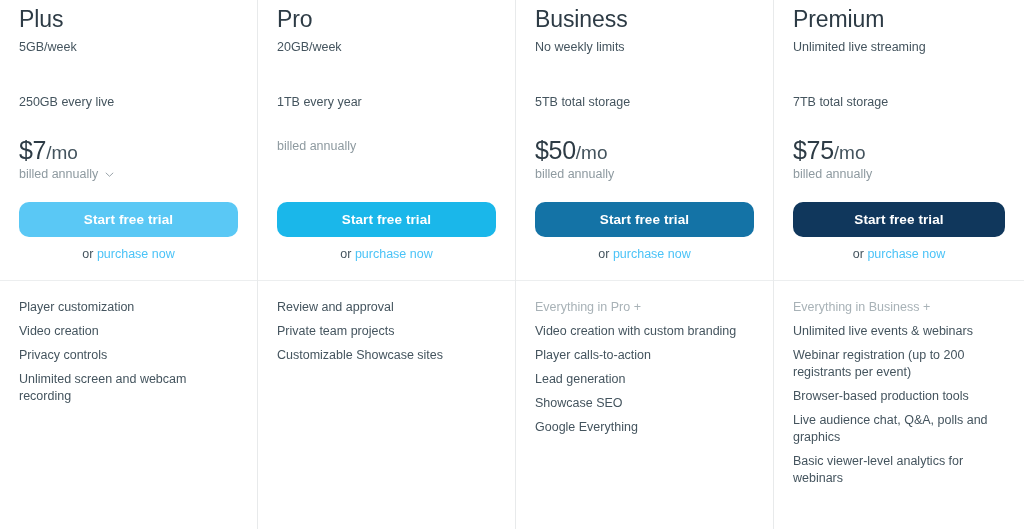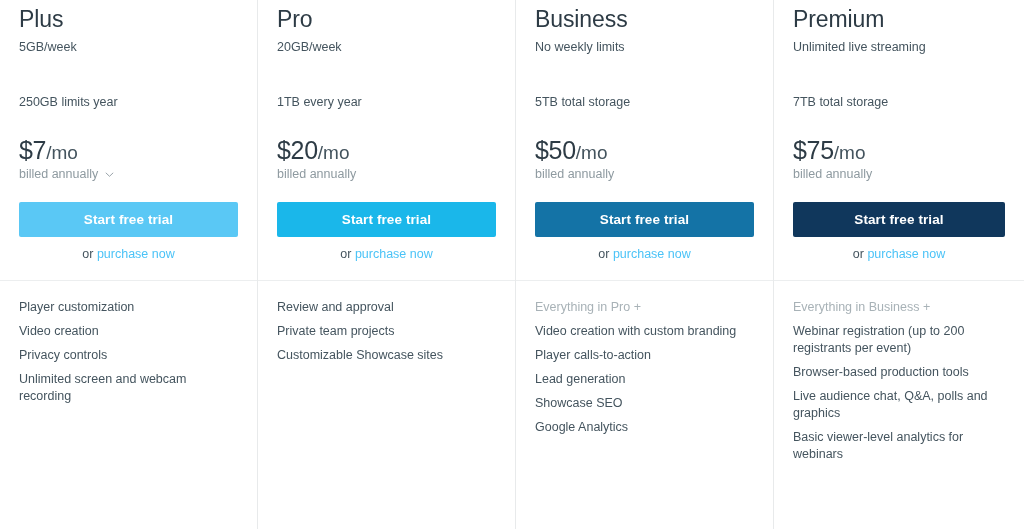--- a/index.html
+++ b/index.html
@@ -113,21 +113,21 @@
   }
   .chevron-down-icon svg { display: block; }
 
   .cta-button {
     position: absolute;
     top: 202px;
     left: 19px;
     right: 19px;
     height: 35px;
     border: none;
-    border-radius: 2px;
+    border-radius: 10px;
     color: #ffffff;
     font-family: "Liberation Sans", sans-serif;
     font-size: 13.5px;
     font-weight: bold;
     letter-spacing: 0.1px;
     cursor: pointer;
     text-align: center;
     line-height: 35px;
     padding: 0;
   }
@@ -165,21 +165,21 @@
   }
 </style>
 </head>
 <body>
 
 <div class="pricing-table">
     <div class="plan-column">
       <div class="plan-head">
         <div class="plan-name">Plus</div>
         <div class="plan-tagline">5GB/week</div>
-        <div class="plan-storage">250GB limits year</div>
+        <div class="plan-storage">250GB every live</div>
         <div class="plan-price-row">
           <div><span class="price-amount">$7</span><span class="price-period">/mo</span></div>
           <div class="billing-row">
             <span class="billing-note">billed annually</span>
             <span class="chevron-down-icon">
               <svg viewBox="0 0 10 10" width="9" height="9" aria-hidden="true">
                 <path d="M1.2 3.4 L5 7 L8.8 3.4" fill="none" stroke="#8e9aa0" stroke-width="1" stroke-linecap="round" stroke-linejoin="round"></path>
               </svg>
             </span>
           </div>
@@ -193,21 +193,20 @@
         <div class="feature-item">Privacy controls</div>
         <div class="feature-item">Unlimited screen and webcam recording</div>
       </div>
     </div>
     <div class="plan-column">
       <div class="plan-head">
         <div class="plan-name">Pro</div>
         <div class="plan-tagline">20GB/week</div>
         <div class="plan-storage">1TB every year</div>
         <div class="plan-price-row">
-          <div><span class="price-amount">$20</span><span class="price-period">/mo</span></div>
           <div class="billing-row">
             <span class="billing-note">billed annually</span>
           </div>
         </div>
         <button class="cta-button" style="background:#1ab7ea;">Start free trial</button>
         <div class="purchase-row"><span>or </span><a class="purchase-link">purchase now</a></div>
       </div>
       <div class="plan-features">
         <div class="feature-item">Review and approval</div>
         <div class="feature-item">Private team projects</div>
@@ -227,38 +226,39 @@
         </div>
         <button class="cta-button" style="background:#1473a6;">Start free trial</button>
         <div class="purchase-row"><span>or </span><a class="purchase-link">purchase now</a></div>
       </div>
       <div class="plan-features">
         <div class="feature-item inherit-note">Everything in Pro +</div>
         <div class="feature-item">Video creation with custom branding</div>
         <div class="feature-item">Player calls-to-action</div>
         <div class="feature-item">Lead generation</div>
         <div class="feature-item">Showcase SEO</div>
-        <div class="feature-item">Google Analytics</div>
+        <div class="feature-item">Google Everything</div>
       </div>
     </div>
     <div class="plan-column">
       <div class="plan-head">
         <div class="plan-name">Premium</div>
         <div class="plan-tagline">Unlimited live streaming</div>
         <div class="plan-storage">7TB total storage</div>
         <div class="plan-price-row">
           <div><span class="price-amount">$75</span><span class="price-period">/mo</span></div>
           <div class="billing-row">
             <span class="billing-note">billed annually</span>
           </div>
         </div>
         <button class="cta-button" style="background:#10375c;">Start free trial</button>
         <div class="purchase-row"><span>or </span><a class="purchase-link">purchase now</a></div>
       </div>
       <div class="plan-features">
         <div class="feature-item inherit-note">Everything in Business +</div>
+        <div class="feature-item">Unlimited live events &amp; webinars</div>
         <div class="feature-item">Webinar registration (up to 200 registrants per event)</div>
         <div class="feature-item">Browser-based production tools</div>
         <div class="feature-item">Live audience chat, Q&amp;A, polls and graphics</div>
         <div class="feature-item">Basic viewer-level analytics for webinars</div>
       </div>
     </div>
   </div>
 
 </body></html>

